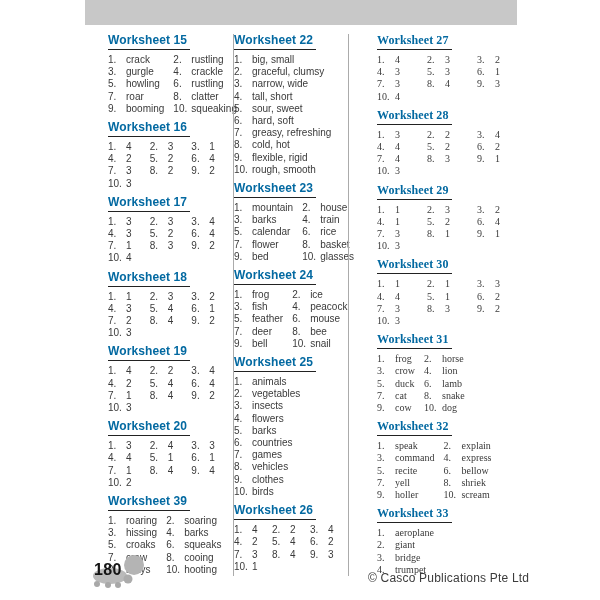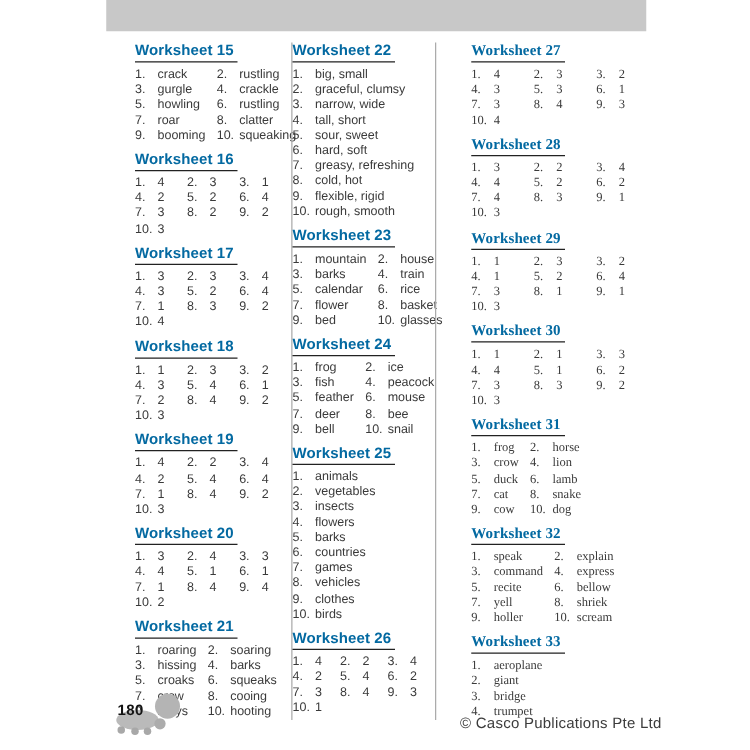--- a/index.html
+++ b/index.html
@@ -54,21 +54,21 @@
 
   .page-badge {
     position: absolute;
     left: 84px; top: 552px;
     width: 74px; height: 38px;
   }
   .page-badge svg { position: absolute; left: 0; top: 0; }
   .page-number {
     position: absolute;
     left: 10px; top: 9px;
-    font-size: 12px;
+    font-size: 16px;
     font-weight: bold;
     color: #141414;
     letter-spacing: 0.3px;
   }
 
   .copyright {
     position: absolute;
     left: 368px; top: 571px;
     font-size: 12px;
     color: #3c3c3c;
@@ -346,21 +346,21 @@
             <span class="num">9.</span>
             <span class="val">4</span>
           </div>
           <div class="item">
             <span class="num">10.</span>
             <span class="val">2</span>
           </div>
         </div>
       </section>
       <section class="ws">
-        <h3 class="ws-title">Worksheet 21</h3>
+        <h3 class="ws-title">Worksheet 39</h3>
         <div class="items pairs2">
           <div class="item">
             <span class="num">1.</span>
             <span class="val">roaring</span>
           </div>
           <div class="item">
             <span class="num">2.</span>
             <span class="val">soaring</span>
           </div>
           <div class="item">

